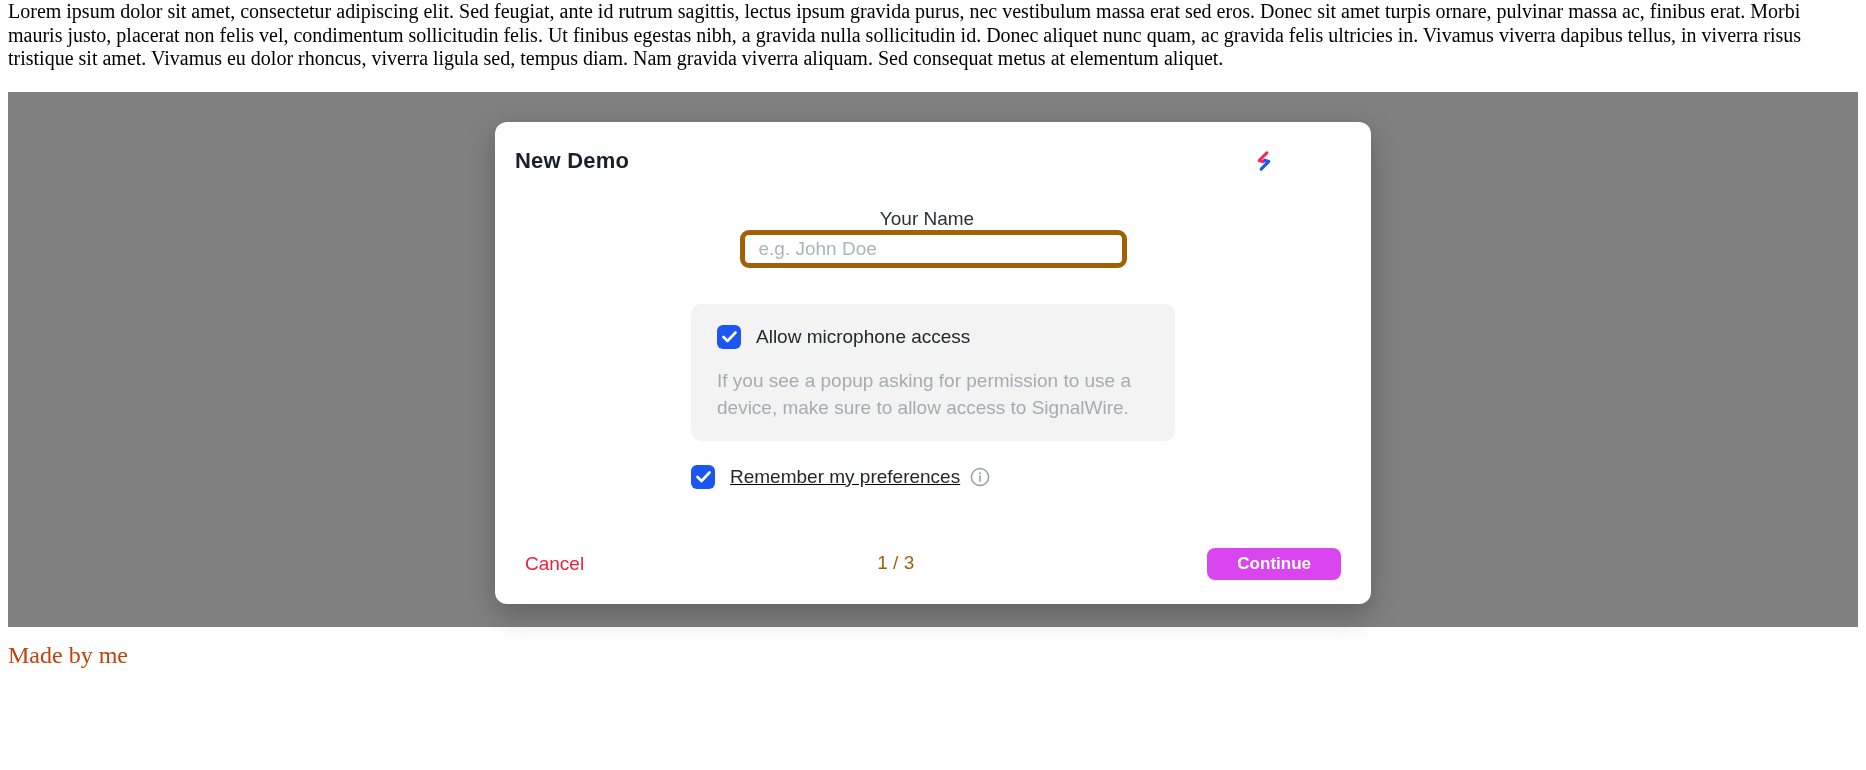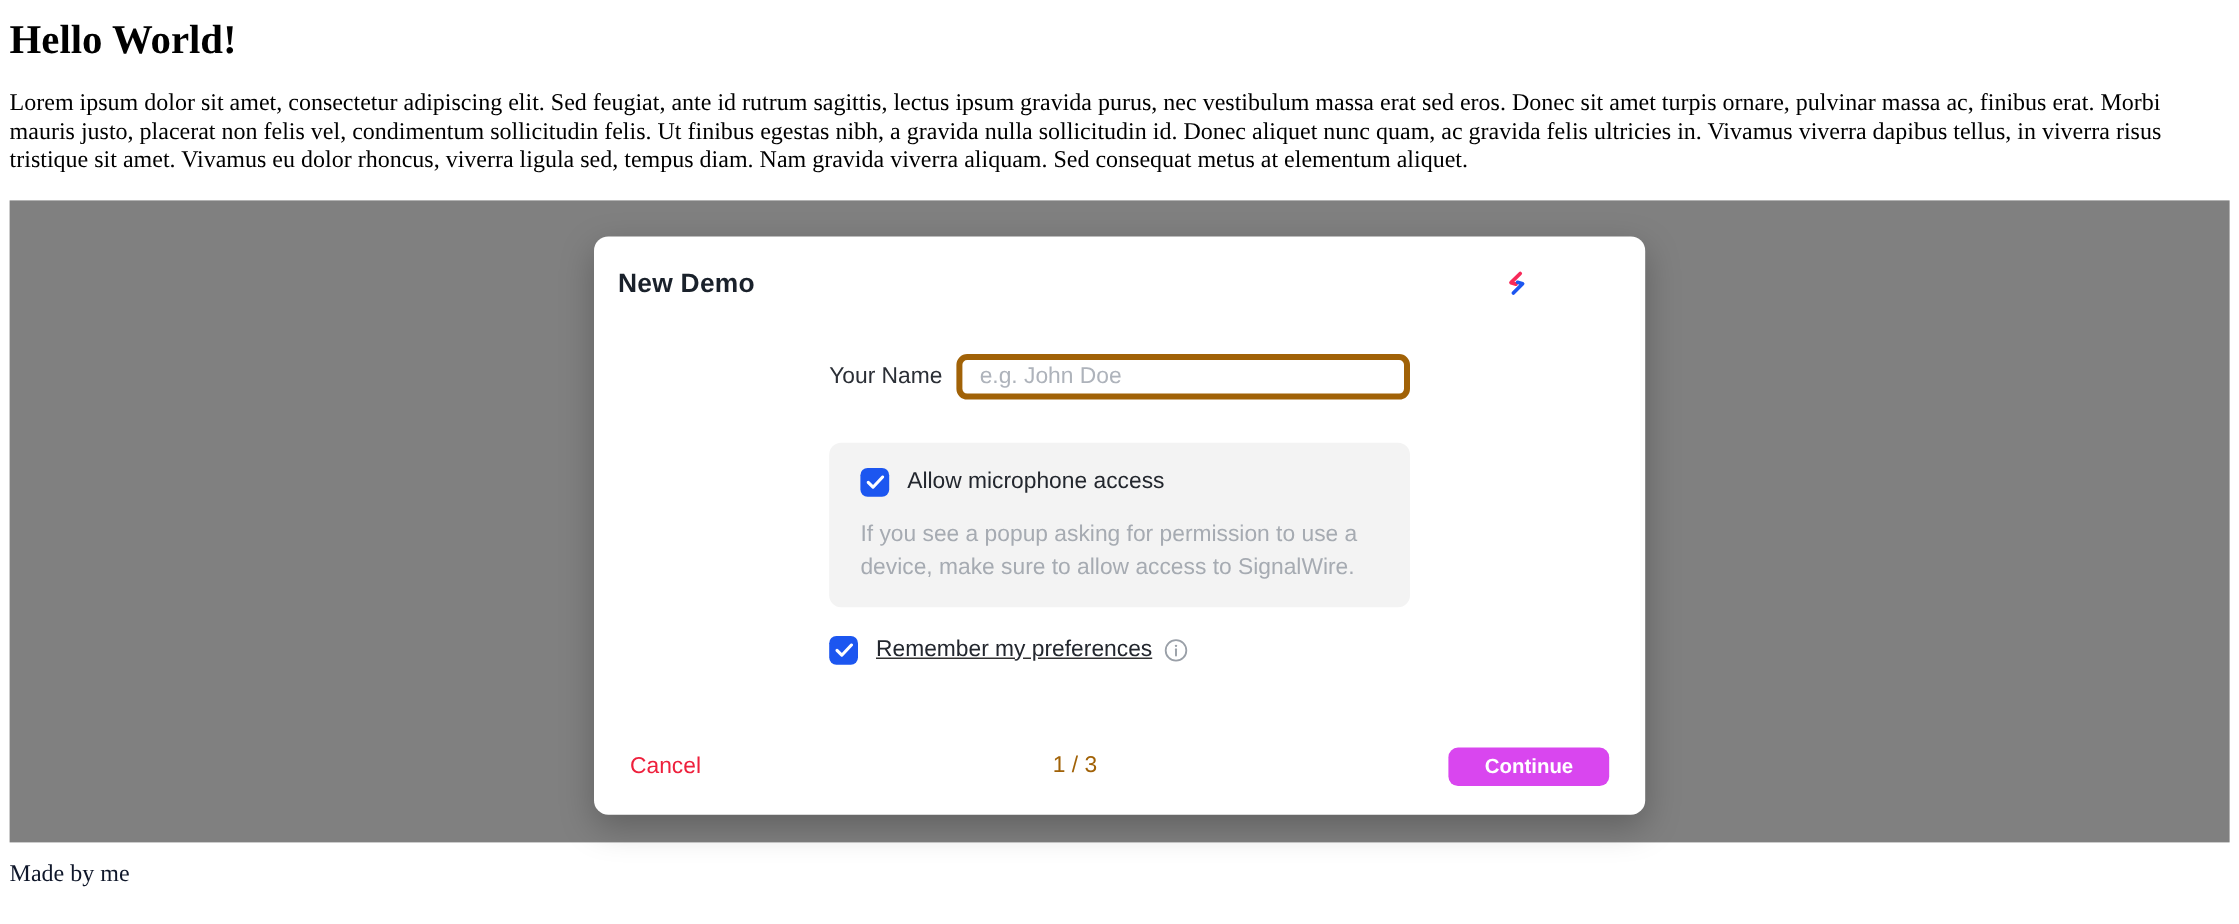--- a/index.html
+++ b/index.html
@@ -67,24 +67,25 @@
     height: 22px;
   }
 
   .modal-content {
     width: 484px;
     margin: 0 auto;
     flex: none;
   }
 
   .name-row {
-    margin-top: 44px;
+    margin-top: 32px;
     display: flex;
     align-items: center;
     justify-content: flex-end;
+    flex-direction: column;
   }
   .name-label {
     font-size: 19px;
     color: #2b2f36;
     margin-right: 12px;
     white-space: nowrap;
   }
   .name-input {
     width: 387px;
     height: 38px;
@@ -183,31 +184,30 @@
     border: none;
     border-radius: 8px;
     color: #ffffff;
     font-size: 17px;
     font-weight: 700;
     font-family: "Liberation Sans", sans-serif;
     cursor: pointer;
   }
 
   .made-by {
-    font-size: 20px;
+    font-size: 24px;
     margin: 15px 0 0 0;
-    color: #0f172a;
+    color: #c2410c;
   }
 </style>
 </head>
 <body>
 
 <div class="page">
 
-  <h1 class="page-heading">Hello World!</h1>
 
   <p class="page-paragraph">Lorem ipsum dolor sit amet, consectetur adipiscing elit. Sed feugiat, ante id rutrum sagittis, lectus ipsum gravida purus, nec vestibulum massa erat sed eros. Donec sit amet turpis ornare, pulvinar massa ac, finibus erat. Morbi mauris justo, placerat non felis vel, condimentum sollicitudin felis. Ut finibus egestas nibh, a gravida nulla sollicitudin id. Donec aliquet nunc quam, ac gravida felis ultricies in. Vivamus viverra dapibus tellus, in viverra risus tristique sit amet. Vivamus eu dolor rhoncus, viverra ligula sed, tempus diam. Nam gravida viverra aliquam. Sed consequat metus at elementum aliquet.</p>
 
   <div class="demo-area">
 
     <div class="modal">
 
       <div class="modal-header">
         <span class="modal-title">New Demo</span>
         <span class="brand-logo">

